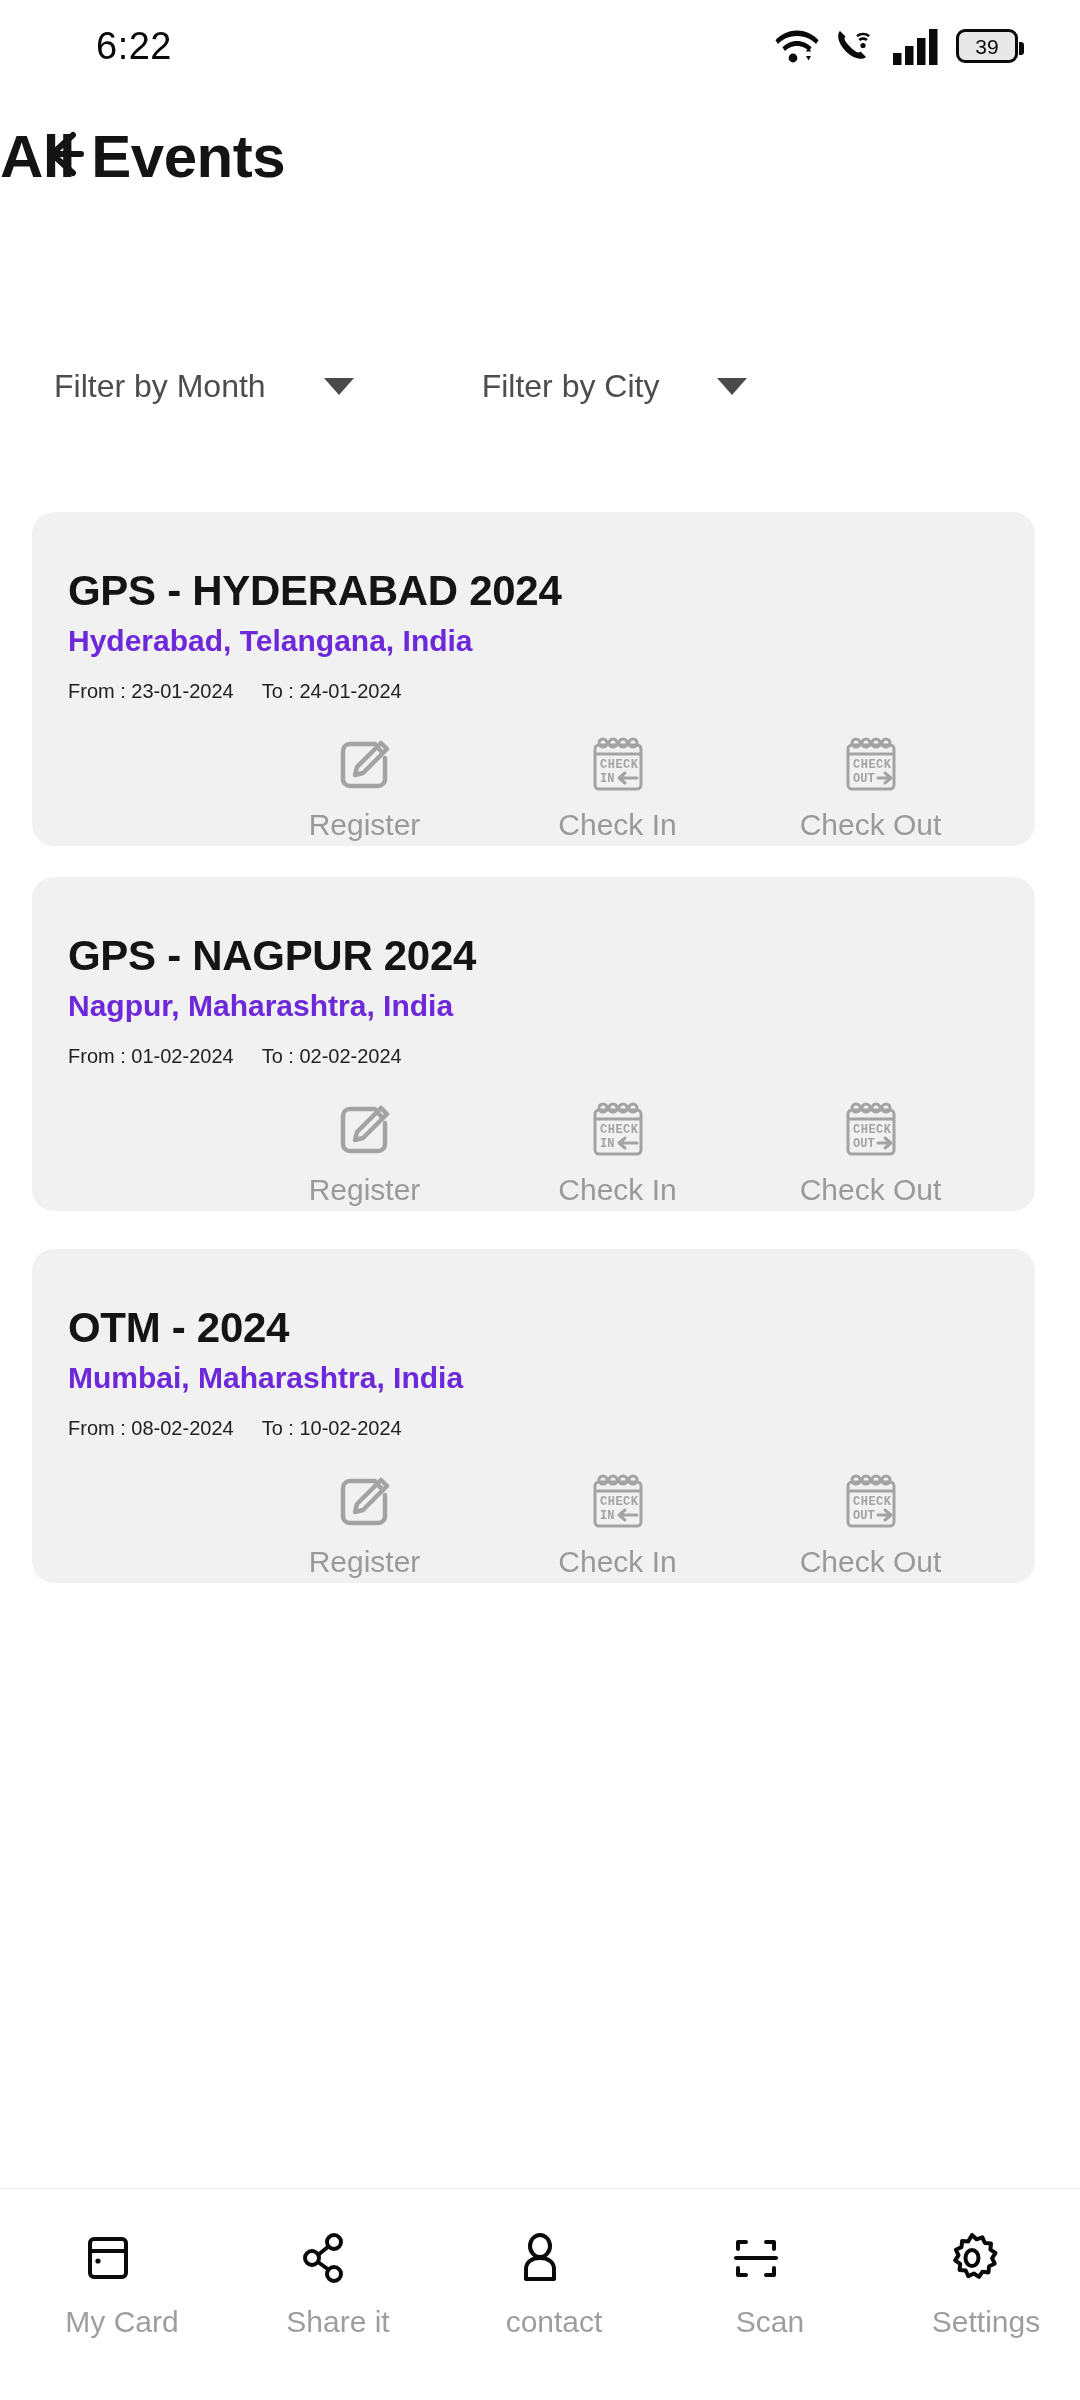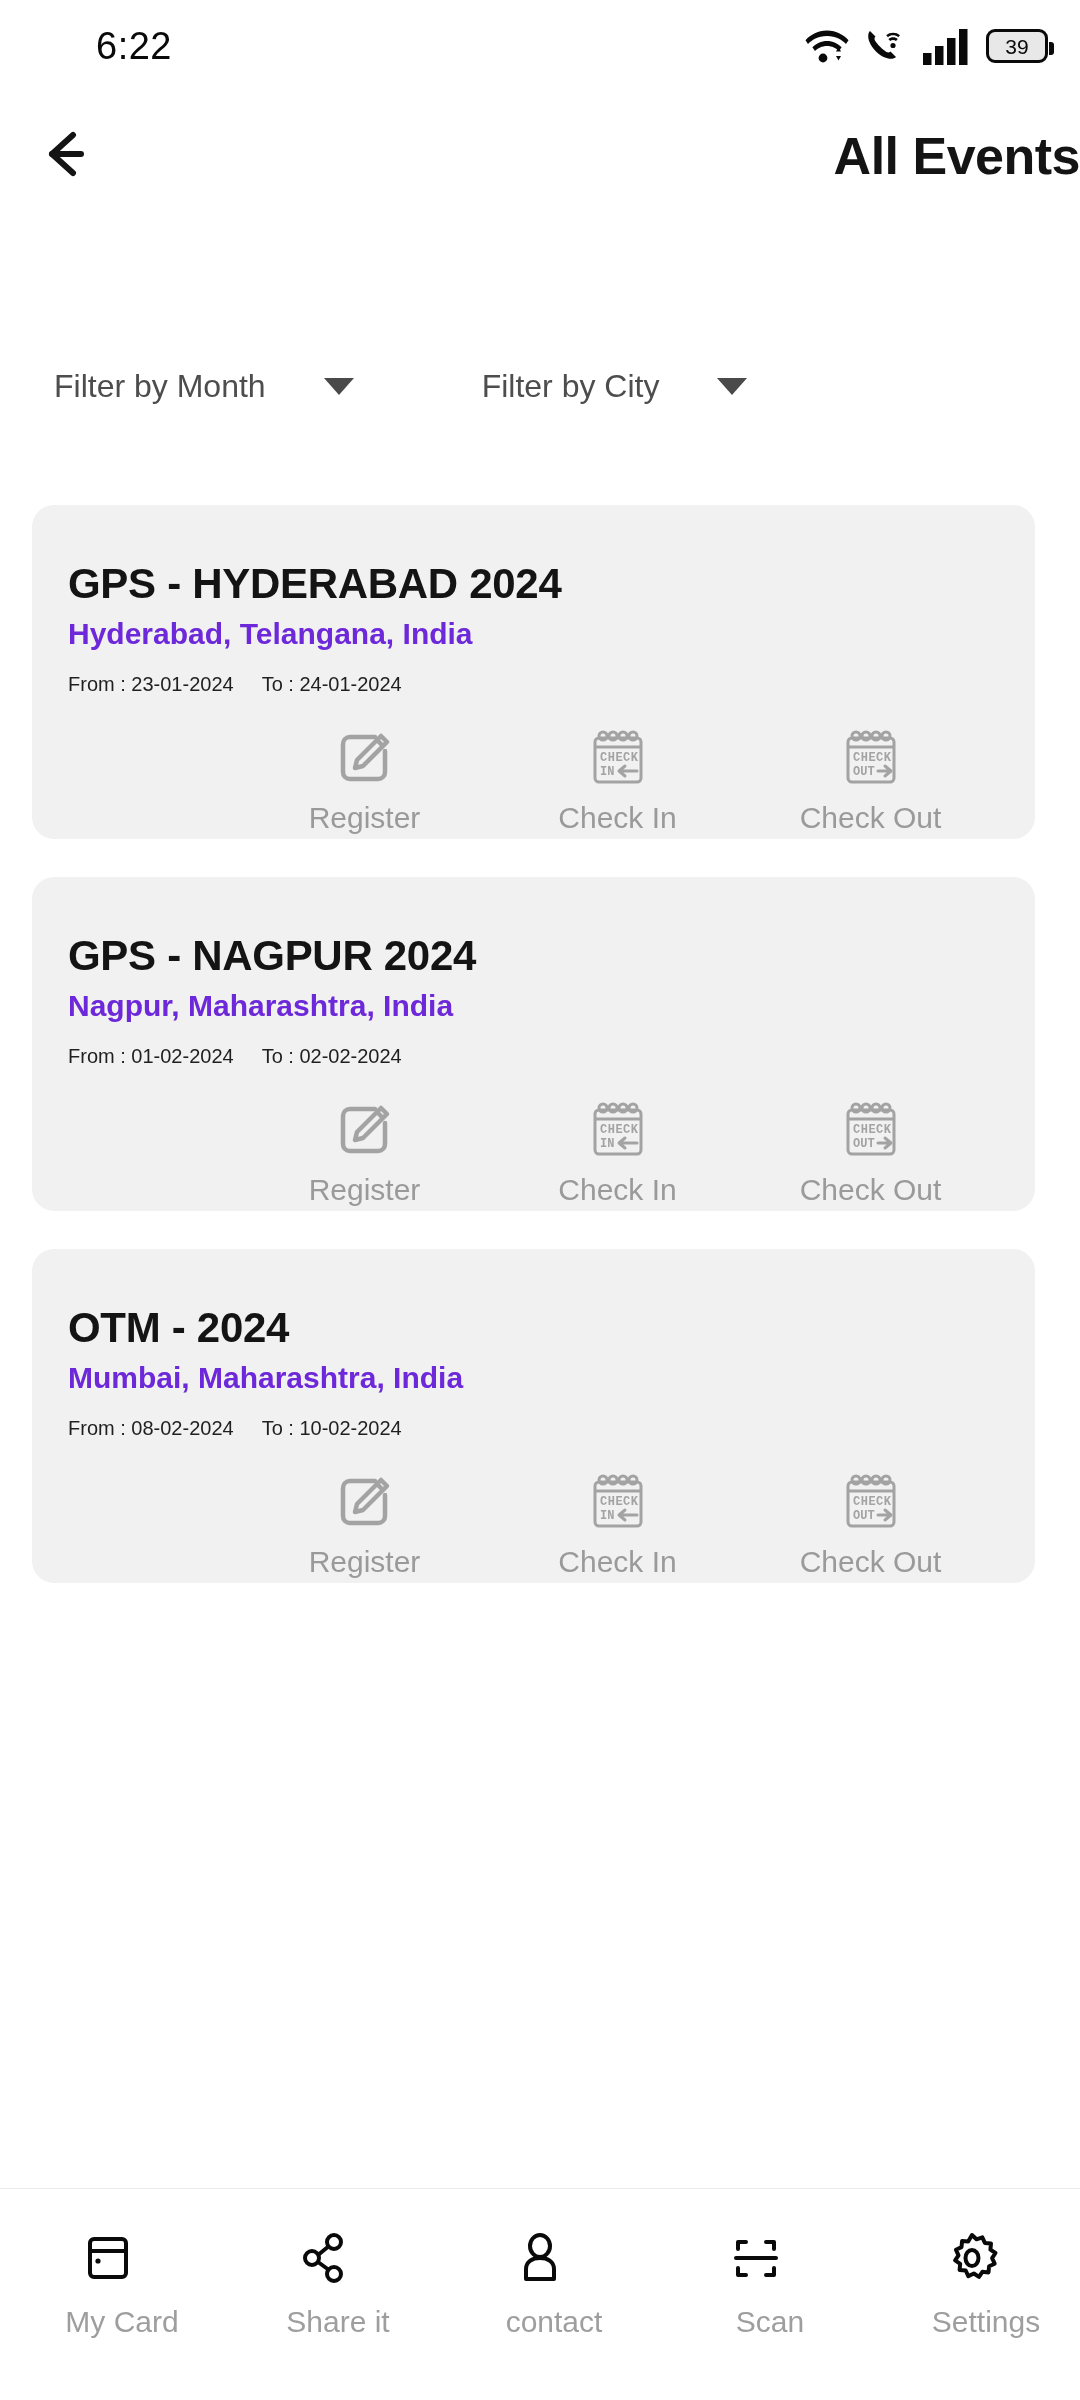--- a/index.html
+++ b/index.html
@@ -18,21 +18,21 @@
 
   
   .statusbar {
     position: absolute;
     top: 0; left: 0;
     width: 1080px;
     height: 92px;
     display: flex;
     align-items: center;
     justify-content: space-between;
-    padding: 0 32px 0 96px;
+    padding: 0 62px 0 96px;
     box-sizing: border-box;
   }
   .status-time {
     font-size: 38px;
     font-weight: 500;
     color: #0a0a0a;
     letter-spacing: 0.5px;
   }
   .status-icons {
     display: flex;
@@ -84,22 +84,22 @@
     margin-left: 20px;
     display: flex;
     align-items: center;
     justify-content: center;
     cursor: pointer;
   }
   .appbar-title {
     position: absolute;
     left: 0;
     width: 1080px;
-    text-align: right;
-    font-size: 52px;
+    text-align: left;
+    font-size: 60px;
     font-weight: 700;
     letter-spacing: -0.5px;
     color: #141414;
     pointer-events: none;
   }
 
   
   .filters {
     position: absolute;
     top: 344px;
@@ -139,21 +139,21 @@
   }
   .event-card {
     position: absolute;
     left: 32px;
     width: 1003px;
     height: 334px;
     background: #f1f1f1;
     border-radius: 22px;
     box-sizing: border-box;
   }
-  .event-card.c0 { top: 0px; }
+  .event-card.c0 { top: 7px; }
   .event-card.c1 { top: 372px; }
   .event-card.c2 { top: 744px; }
 
   .event-title {
     position: absolute;
     left: 36px;
     top: 55px;
     font-size: 42px;
     font-weight: 700;
     color: #141414;

